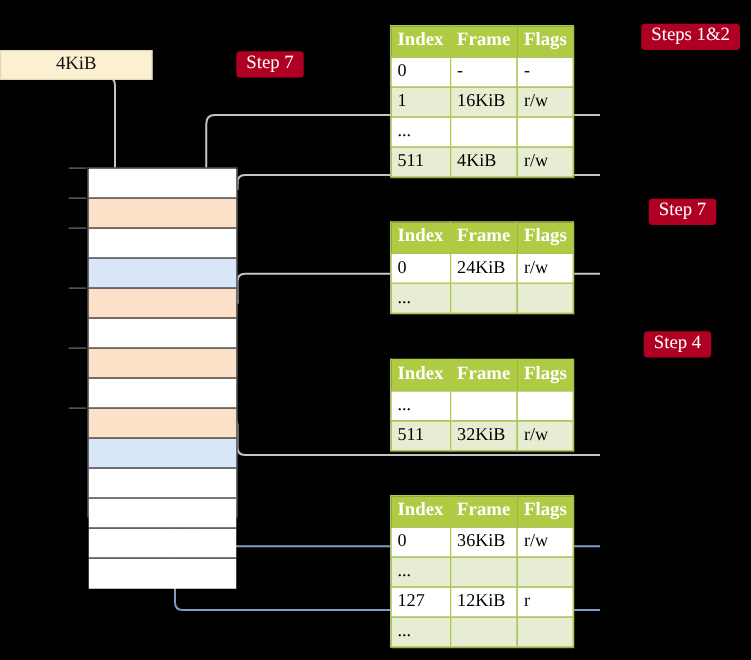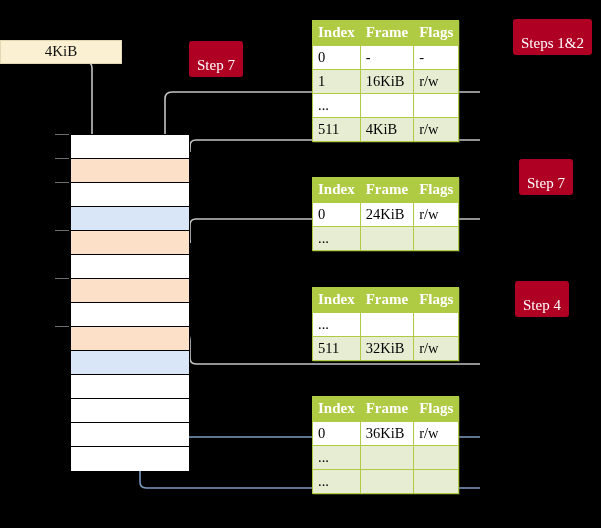--- a/index.html
+++ b/index.html
@@ -11,21 +11,21 @@
   #stage{position:absolute;inset:0;width:601px;height:528px;}
 
   
   .step-badge{
     position:absolute;
     background:#AF0024;
     color:#fff;
     font-family:"Liberation Serif", serif;
     font-size:15px;
     line-height:19px;
-    padding:15px 8px 2px 8px;
+    padding:0 8px 2px 8px;
     border-radius:3px;
     white-space:nowrap;
     box-shadow:0 1px 0 rgba(0,0,0,.6);
     text-align:center;
   }
 
   
   .cream-box{
     position:absolute;
     background:#FBF0D2;
@@ -255,29 +255,34 @@
           <tr>
             <td class="colw1">0</td>
             <td class="colw2">36KiB</td>
             <td class="colw3">r/w</td>
           </tr>
           <tr class="alt">
             <td class="colw1">...</td>
             <td class="colw2"></td>
             <td class="colw3"></td>
           </tr>
+          <tr>
+            <td class="colw1">127</td>
+            <td class="colw2">12KiB</td>
+            <td class="colw3">r</td>
+          </tr>
           <tr class="alt">
             <td class="colw1">...</td>
             <td class="colw2"></td>
             <td class="colw3"></td>
           </tr>
         </tbody>
       </table>
     </div>
 
   <div id="badges">
       <div class="step-badge" style="left: 513px; top: 19px;">Steps 1&amp;2</div>
       <div class="step-badge" style="left: 189px; top: 41px;">Step 7</div>
       <div class="step-badge" style="left: 519px; top: 159px;">Step 7</div>
-      <div class="step-badge" style="left: 515px; top: 265px; margin-top: 16px;">Step 4</div>
+      <div class="step-badge" style="left: 515px; top: 265px;">Step 4</div>
     </div>
 
 </div>
 
 </body></html>

